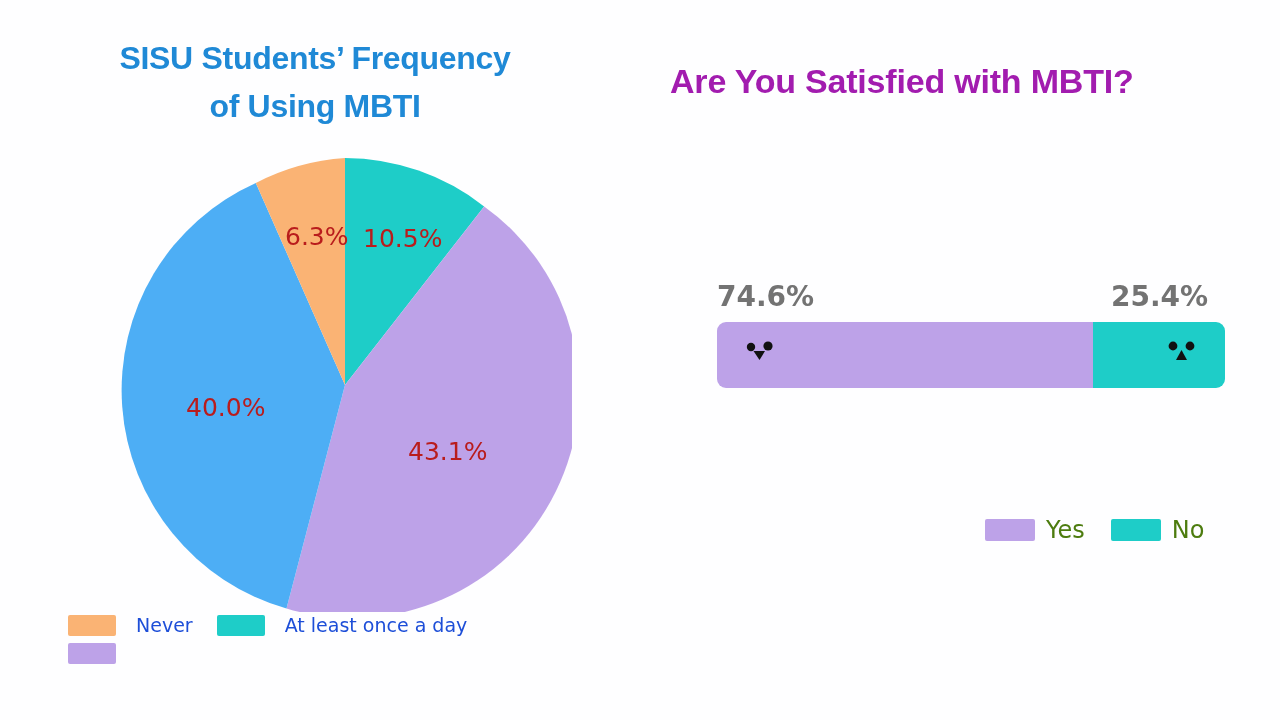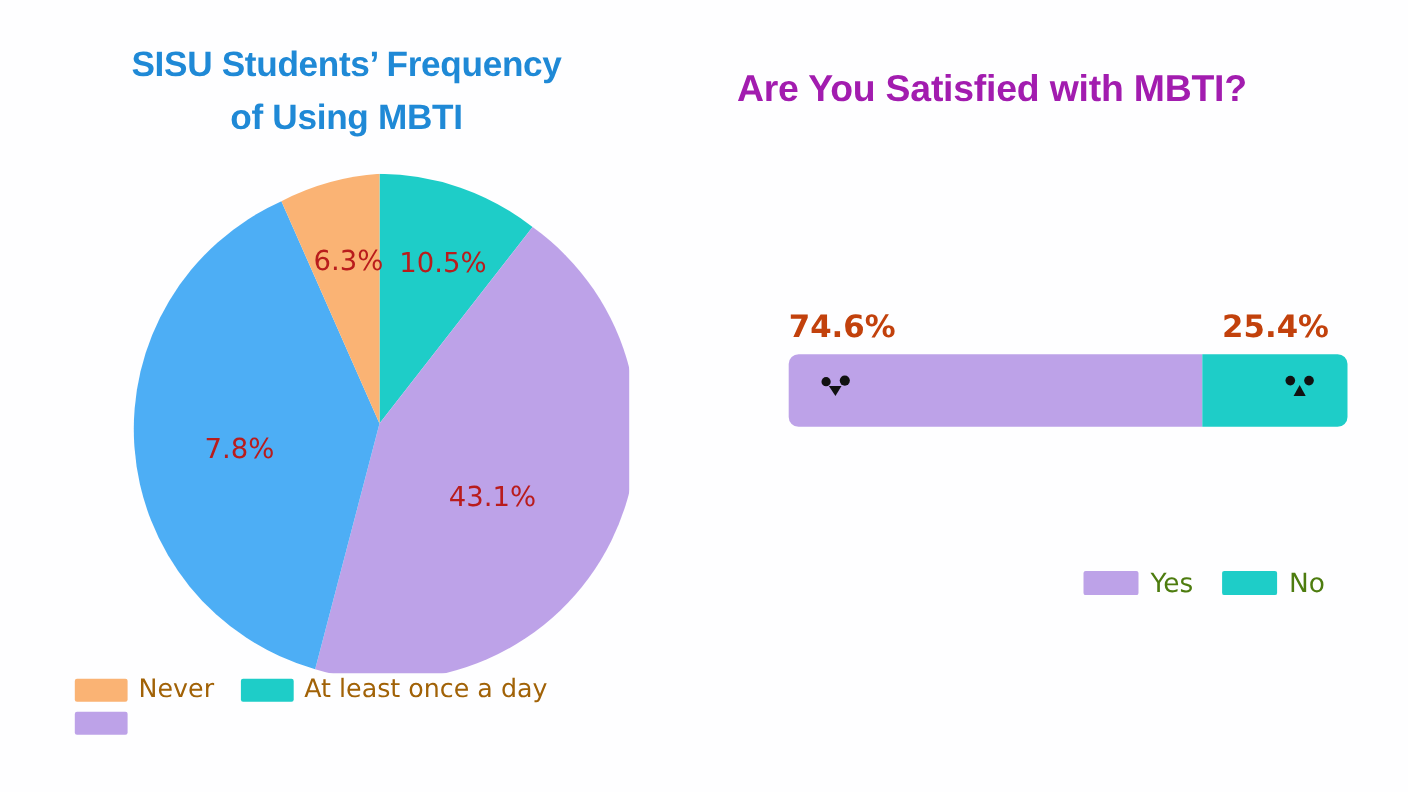--- a/index.html
+++ b/index.html
@@ -77,23 +77,23 @@
     display: flex;
     align-items: center;
   }
   .legend-swatch {
     width: 48px;
     height: 21px;
     border-radius: 2px;
     flex: 0 0 auto;
   }
   .legend-text {
-    margin-left: 10px;
-    font-size: 23px;
-    color: #a16207;
+    margin-left: 20px;
+    font-size: 19px;
+    color: #1d4ed8;
     font-family: "DejaVu Sans", sans-serif;
     white-space: nowrap;
   }
   #pie-legend-item-0 { margin-right: 24px; }
   #pie-legend-item-2 { margin-right: 18px; }
 
   
   #right-panel {
     position: absolute;
     left: 660px;
@@ -137,21 +137,21 @@
     width: 132px;
     background: #1ecdc8;
     border-radius: 0 9px 9px 0;
   }
   .face { position: absolute; top: 18px; }
   #face-happy { left: 28px; }
   #face-sad { right: 28px; }
 
   .bar-value {
     position: absolute;
-    color: #c2410c;
+    color: #737373;
     font-size: 28px;
     font-weight: bold;
     font-family: "DejaVu Sans", sans-serif;
     white-space: nowrap;
   }
   #bar-value-yes { left: 57px; top: 280px; }
   #bar-value-no  { left: 451px; top: 280px; }
 
   #bar-legend {
     position: absolute;
@@ -185,21 +185,21 @@
 
       <path fill="#4daef5" d="M227,227 L168.49,450.43 A227,227 0 0,1 137.83,24.93 Z"></path>
 
       <path fill="#fab374" d="M227,227 L137.83,24.93 A227,227 0 0,1 227,0 Z"></path>
     </svg>
   </div>
 
   <div class="pie-label" id="pie-label-0">6.3%</div>
   <div class="pie-label" id="pie-label-1">10.5%</div>
   <div class="pie-label" id="pie-label-2">43.1%</div>
-  <div class="pie-label" id="pie-label-3">7.8%</div>
+  <div class="pie-label" id="pie-label-3">40.0%</div>
 
   <div id="pie-legend">
     <div class="legend-row">
       <div class="legend-item" id="pie-legend-item-0">
         <span class="legend-swatch" style="background:#fab374"></span>
         <span class="legend-text">Never</span>
       </div>
       <div class="legend-item" id="pie-legend-item-1">
         <span class="legend-swatch" style="background:#1ecdc8"></span>
         <span class="legend-text">At least once a day</span>

